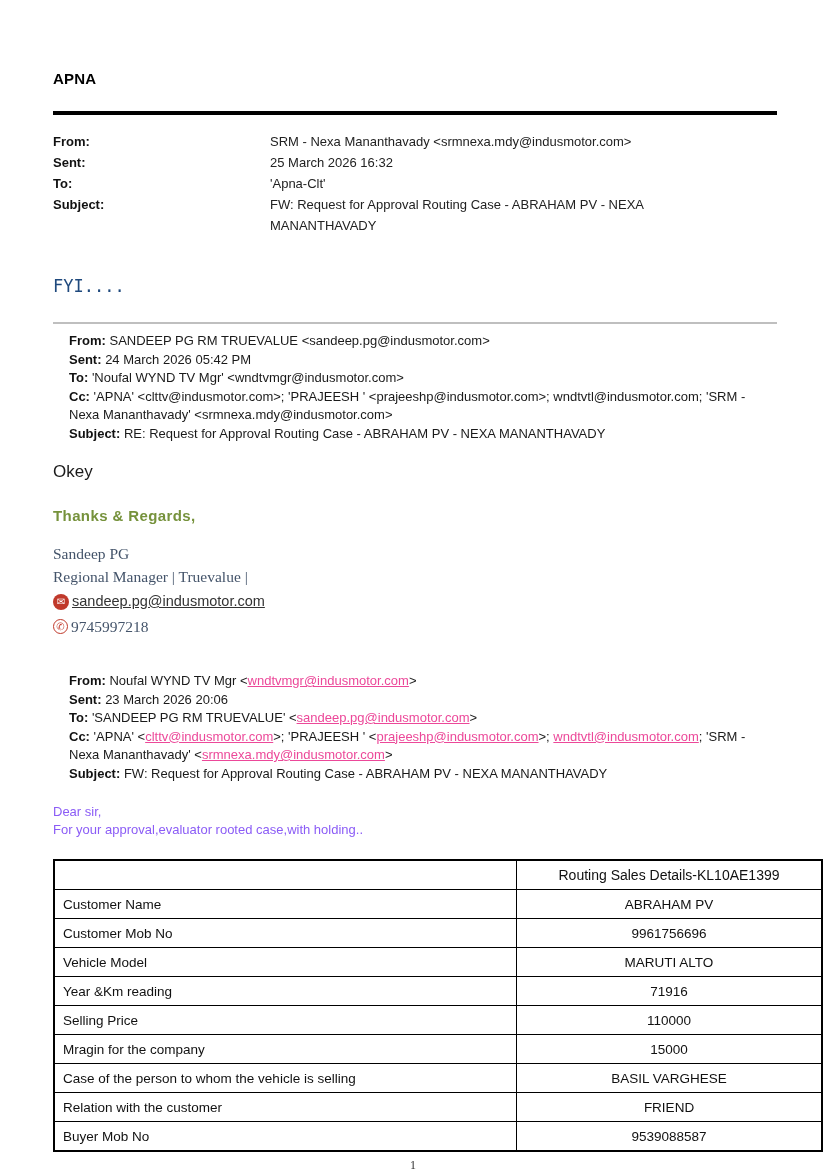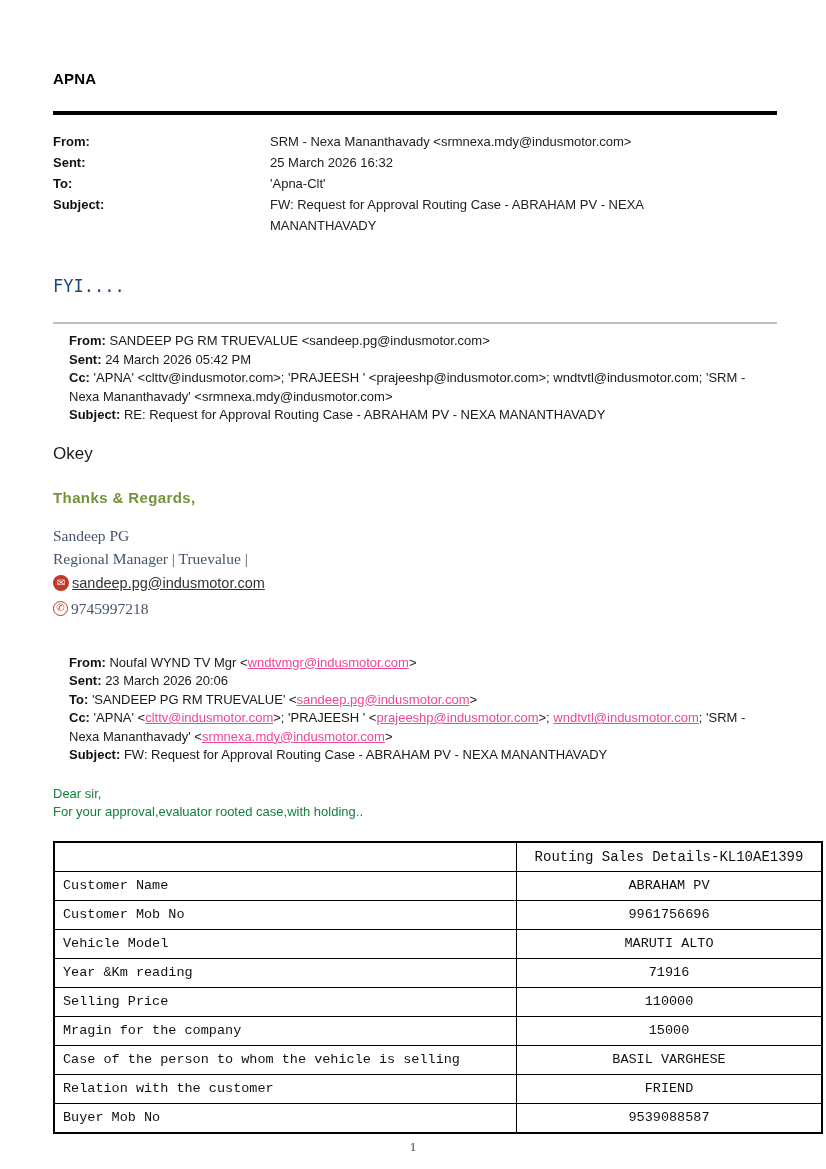--- a/index.html
+++ b/index.html
@@ -39,24 +39,24 @@
   .regards{margin-top:26px;font-size:15px;font-weight:bold;color:#76923C;letter-spacing:.4px;}
 
   .sig{margin-top:18px;font-family:"Liberation Serif",serif;font-size:15.5px;color:#44546A;line-height:23px;}
   .sig-contact{display:flex;align-items:center;gap:3px;margin-top:2px;}
   .icon-circle{display:inline-flex;align-items:center;justify-content:center;width:16px;height:16px;border-radius:50%;flex:0 0 auto;font-size:10px;line-height:1;}
   .env{background:#C0392B;color:#fff;}
   .ph{background:#fff;border:1.5px solid #C0392B;color:#C0392B;width:13px;height:13px;}
   .sig-email{font-family:"Liberation Sans",sans-serif;font-size:14.5px;color:#333;text-decoration:underline;cursor:pointer;}
   .sig-phone{font-family:"Liberation Serif",serif;font-size:15.5px;color:#44546A;}
 
-  .blue-note{margin-top:20px;font-size:13px;line-height:18px;color:#15803d;}
+  .blue-note{margin-top:20px;font-size:13px;line-height:18px;color:#8b5cf6;}
 
   
-  .routing-table{margin:20px 15px 0 53px;border-collapse:collapse;width:770px;table-layout:fixed;font-size:13.5px;color:#111;font-family:Liberation Mono, monospace;}
+  .routing-table{margin:20px 15px 0 53px;border-collapse:collapse;width:770px;table-layout:fixed;font-size:13.5px;color:#111;}
   .routing-table td{border:1.8px solid #000;padding:3px 8px;height:22px;vertical-align:middle;}
   .routing-table td.l{width:445px;text-align:left;}
   .routing-table td.r{text-align:center;}
   .routing-table{border:2.5px solid #000;}
 
   .pagenum{margin-top:6px;text-align:center;font-family:"Liberation Serif",serif;font-size:12px;color:#333;}
 </style>
 </head>
 <body>
 
@@ -78,20 +78,21 @@
       <div class="hdr-value">FW: Request for Approval Routing Case - ABRAHAM PV - NEXA MANANTHAVADY</div>
     </div>
 
     <div class="fyi">FYI....</div>
 
     <hr class="rule">
 
     <div class="mailblock">
       <p class="line"><span class="mlabel">From:</span> <span>SANDEEP PG RM TRUEVALUE &lt;sandeep.pg@indusmotor.com&gt;</span></p>
       <p class="line"><span class="mlabel">Sent:</span> <span>24 March 2026 05:42 PM</span></p>
+      <p class="line"><span class="mlabel">To:</span> <span>'Noufal WYND TV Mgr' &lt;wndtvmgr@indusmotor.com&gt;</span></p>
       <p class="line"><span class="mlabel">Cc:</span> <span>'APNA' &lt;clttv@indusmotor.com&gt;; 'PRAJEESH ' &lt;prajeeshp@indusmotor.com&gt;; wndtvtl@indusmotor.com; 'SRM - Nexa Mananthavady' &lt;srmnexa.mdy@indusmotor.com&gt;</span></p>
       <p class="line"><span class="mlabel">Subject:</span> <span>RE: Request for Approval Routing Case - ABRAHAM PV - NEXA MANANTHAVADY</span></p>
     </div>
 
     <div class="body-line okey">Okey</div>
 
     <div class="regards">Thanks &amp; Regards,</div>
 
     <div class="sig">
       <div>Sandeep PG</div>

